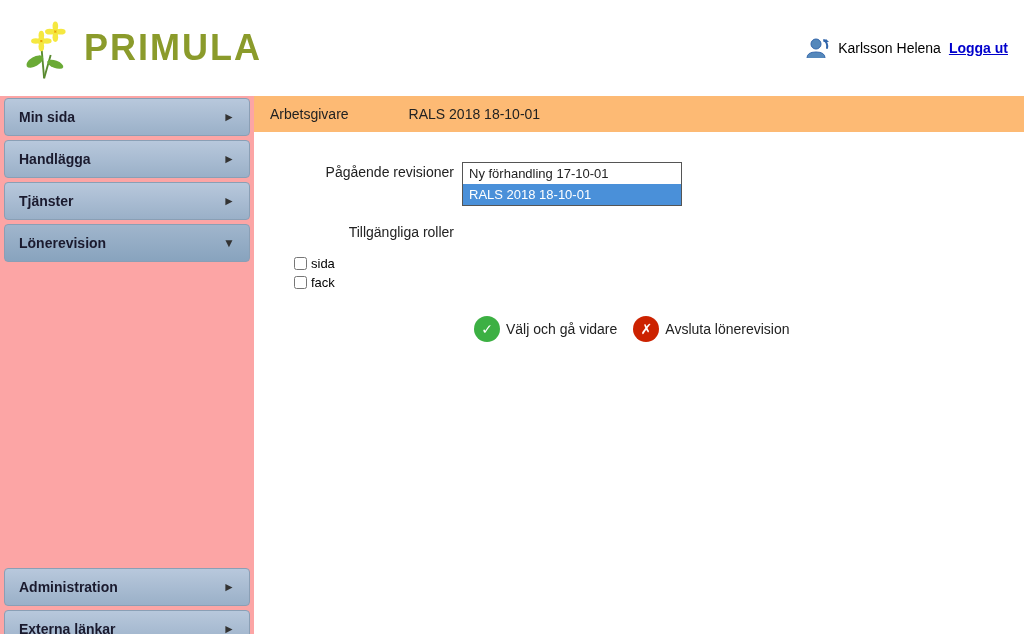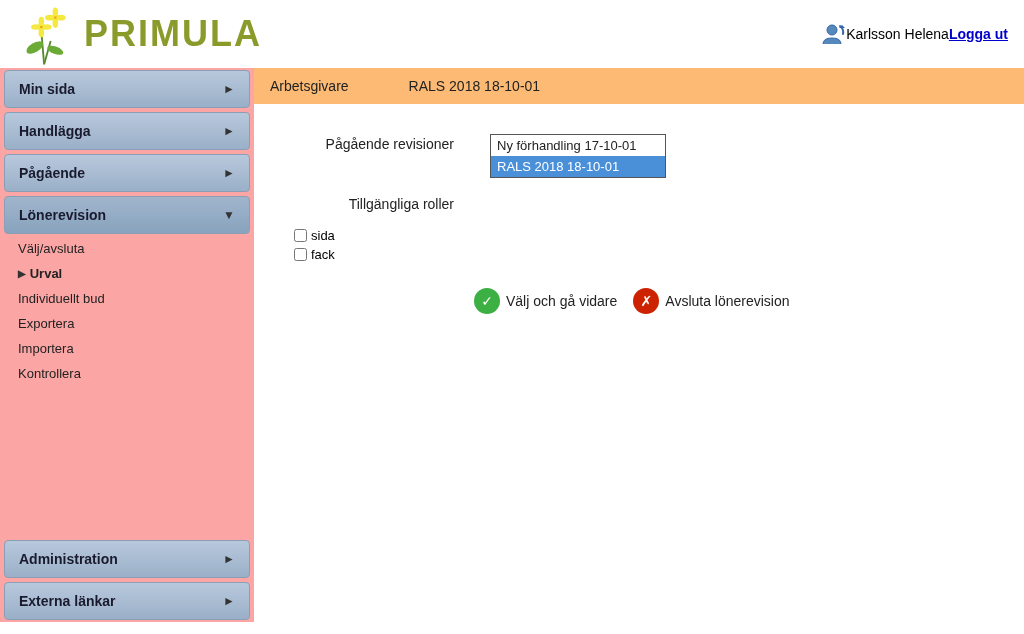--- a/index.html
+++ b/index.html
@@ -5,38 +5,38 @@
     * { margin: 0; padding: 0; box-sizing: border-box; }
     body { font-family: Arial, sans-serif; font-size: 14px; background: #fff; width: 1024px; height: 634px; overflow: hidden; }
 
     
     #header {
       display: flex;
       align-items: center;
       justify-content: space-between;
       padding: 8px 16px;
       background: #fff;
-      height: 68px;
+      height: 96px;
     }
     #logo-area {
       display: flex;
       align-items: center;
     }
     #logo-text {
       font-size: 36px;
       font-weight: bold;
       color: #8B9B2B;
       letter-spacing: 2px;
       margin-left: 8px;
     }
     .flower-svg { width: 60px; height: 70px; }
     #user-area {
       display: flex;
       align-items: center;
-      gap: 0;
+      gap: 8px;
     }
     #logout-link {
       color: #0000cc;
       text-decoration: underline;
       cursor: pointer;
       font-size: 14px;
       font-weight: bold;
     }
 
     
@@ -115,34 +115,34 @@
       padding: 30px 40px;
     }
     .form-section {
       display: flex;
       flex-direction: column;
       gap: 16px;
     }
     .form-row {
       display: flex;
       align-items: flex-start;
-      gap: 36px;
+      gap: 8px;
     }
     .form-label {
       width: 160px;
       text-align: right;
       padding-top: 2px;
       font-size: 14px;
       color: #222;
       flex-shrink: 0;
     }
     .dropdown-list {
       border: 1px solid #555;
       background: #fff;
-      width: 176px;
+      width: 220px;
       font-size: 13px;
     }
     .dropdown-item {
       padding: 3px 6px;
       cursor: pointer;
       color: #222;
     }
     .dropdown-item.selected {
       background: #4a90d9;
       color: #fff;
@@ -249,36 +249,28 @@
   <div id="sidebar">
     <div class="nav-button">
       <span>Min sida</span>
       <span class="arrow">►</span>
     </div>
     <div class="nav-button">
       <span>Handlägga</span>
       <span class="arrow">►</span>
     </div>
     <div class="nav-button">
-      <span>Pågående</span>
+      <span>Tjänster</span>
       <span class="arrow">►</span>
     </div>
     <div class="nav-button open">
       <span>Lönerevision</span>
       <span class="arrow">▼</span>
     </div>
 
-    <div class="sub-menu">
-      <div class="sub-item">Välj/avsluta</div>
-      <div class="sub-item arrow-item">Urval</div>
-      <div class="sub-item">Individuellt bud</div>
-      <div class="sub-item">Exportera</div>
-      <div class="sub-item">Importera</div>
-      <div class="sub-item">Kontrollera</div>
-    </div>
 
     <div class="spacer"></div>
 
     <div class="nav-button">
       <span>Administration</span>
       <span class="arrow">►</span>
     </div>
     <div class="nav-button">
       <span>Externa länkar</span>
       <span class="arrow">►</span>

